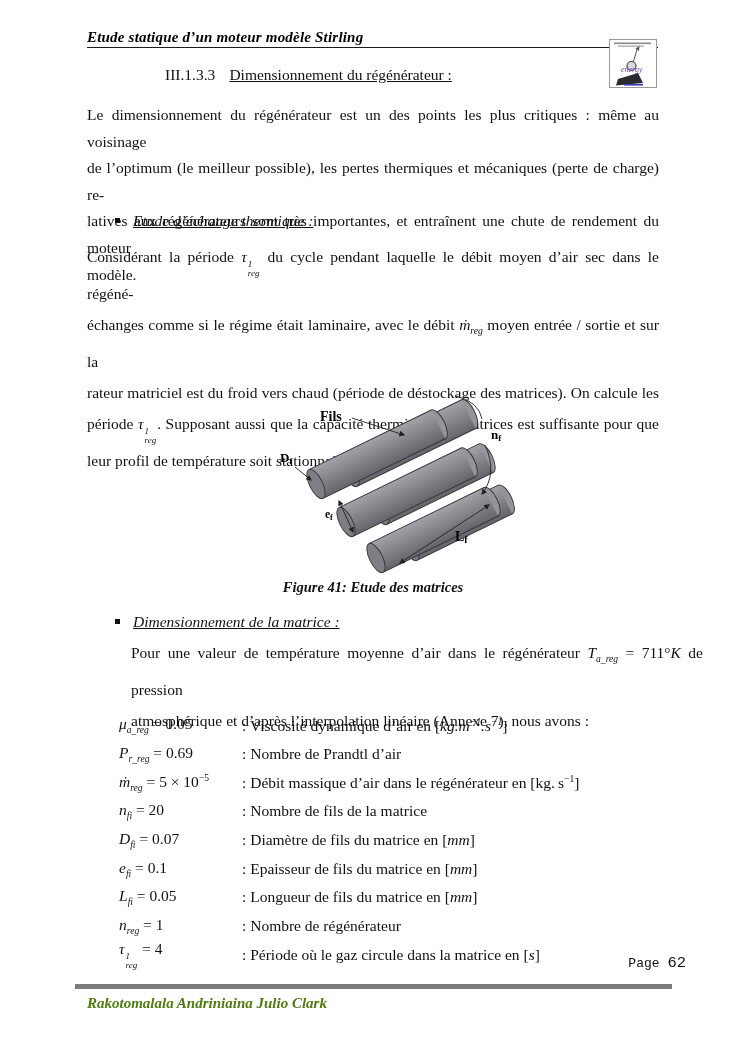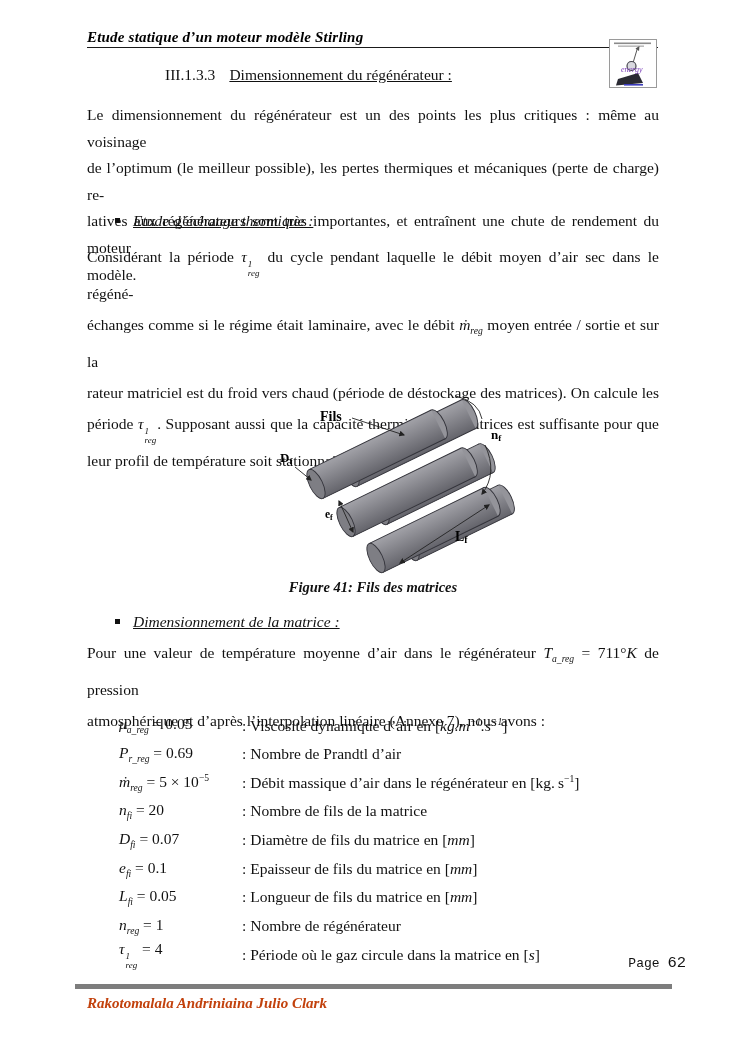--- a/index.html
+++ b/index.html
@@ -23,21 +23,21 @@
   .section-heading { left:165px; top:66px; font-size:15.5px; }
   .section-heading .num { margin-right:14px; }
   .section-heading .ttl { text-decoration:underline; }
 
   
   .para { left:87px; width:572px; font-size:15.5px; }
   .jl  { text-align:justify; text-align-last:justify; }
   .jle { text-align:left; }
   .p1 { top:102px; } .p1 div { line-height:26.6px; }
   .p2 { top:241px; } .p2 div { line-height:31px; }
-  .p3 { top:637px; } .p3 div { line-height:31px; }
+  .p3 { top:637px;margin-left:44px; } .p3 div { line-height:31px; }
 
   sub { font-size:0.62em; }
   sup { font-size:0.62em; }
   .ss { display:inline-flex; flex-direction:column; vertical-align:-0.55em;
         font-size:0.58em; line-height:1; font-style:italic; margin:0 1px; }
   .ss span { display:block; }
 
   
   .bullet { font-size:15.5px; font-style:italic; }
   .b1 { left:115px; top:212px; }
@@ -53,21 +53,21 @@
 
   
   .vars { left:87px; top:711px; width:572px; font-size:15.5px; }
   .vrow { display:flex; align-items:center; height:28.7px;margin-left:32px; }
   .vsym { width:123px; flex:none; }
   .vdesc { flex:1; }
 
   
   .footer-rule { left:75px; top:984px; width:597px; height:5px; background:#7d7d7d; }
   .footer-author { left:87px; top:995px; font-size:15px; font-weight:bold;
-                   font-style:italic; color:#c2410c; }
+                   font-style:italic; color:#4d7c0f; }
   .footer-page { right:59px; top:954px; font-size:13px;font-family:Liberation Mono, monospace; }
   .footer-page .pn { font-size:15.5px; }
 
   svg text { font-family:"Liberation Serif","DejaVu Serif",serif; }
 </style>
 </head>
 <body>
 
 <div class="page">
 
@@ -179,21 +179,21 @@
 
       <text x="185" y="153" font-size="14" font-weight="bold"><tspan>L</tspan><tspan font-size="10" dy="2">f</tspan></text>
       <line x1="130" y1="175" x2="219" y2="117" stroke="#222" stroke-width="0.9" marker-start="url(#ah)" marker-end="url(#ah)"></line>
 
       <text x="221" y="51" font-size="13" font-weight="bold"><tspan>n</tspan><tspan font-size="9" dy="2">f</tspan></text>
       <path d="M186,8 Q209,14 212,31" fill="none" stroke="#222" stroke-width="0.9"></path>
       <path d="M215,57 Q228,85 212,106" fill="none" stroke="#222" stroke-width="0.9" marker-end="url(#ah)"></path>
     </svg>
   </div>
 
-  <div class="abs fig-caption">Figure 41: Fils des matrices</div>
+  <div class="abs fig-caption">Figure 41: Etude des matrices</div>
 
   <div class="abs bullet b2">
     <span class="sq"></span><span class="bl">Dimensionnement de la matrice :</span>
   </div>
 
   <div class="abs para p3">
     <div class="jl">Pour une valeur de température moyenne d’air dans le régénérateur <i>T<sub>a_reg</sub></i> = 711°<i>K</i> de pression</div>
     <div class="jle">atmosphérique et d’après l’interpolation linéaire (Annexe 7), nous avons :</div>
   </div>
 

